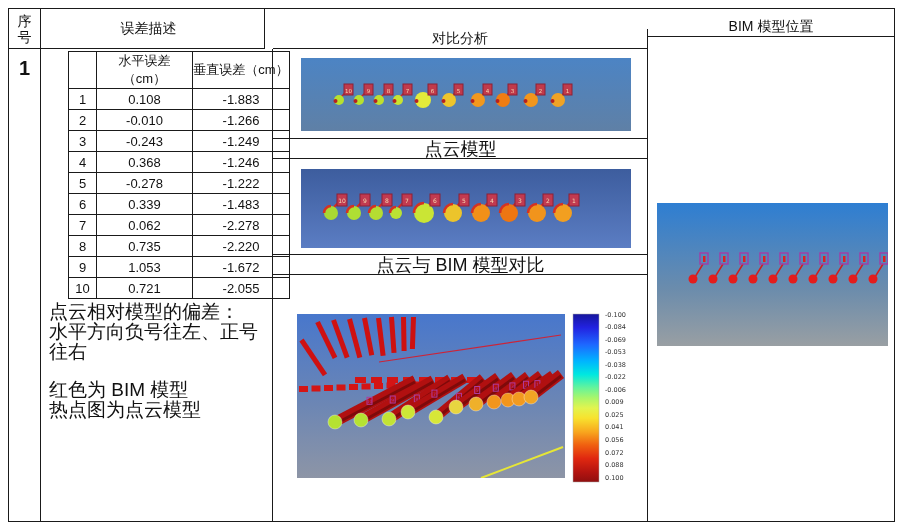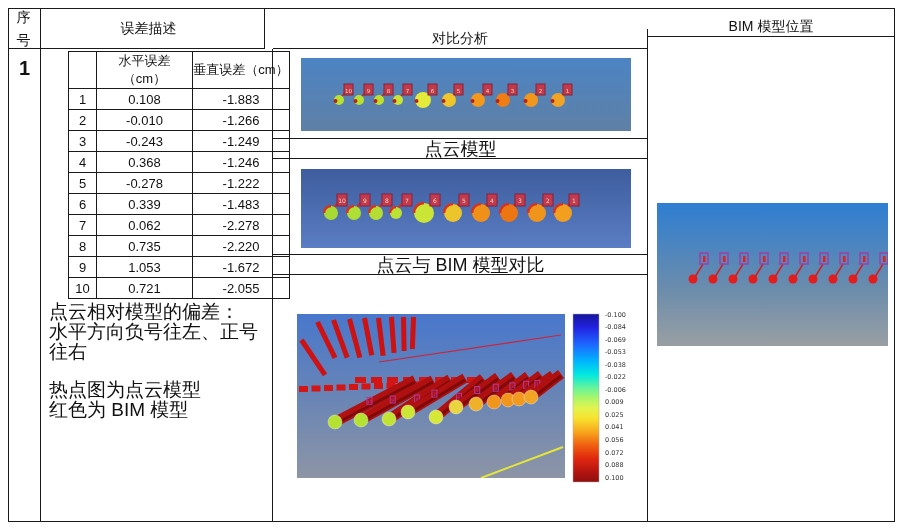--- a/index.html
+++ b/index.html
@@ -2,21 +2,21 @@
 <html><head>
 <meta charset="utf-8">
 <style>
   html,body{margin:0;padding:0;background:#fff;}
   .page{position:relative;width:900px;height:529px;background:#fff;overflow:hidden;
         font-family:"Liberation Sans","DejaVu Sans",sans-serif;color:#111;}
   .doc{position:absolute;left:8px;top:8px;width:885px;height:512px;border:1px solid #1a1a1a;background:#fff;}
   .cell{position:absolute;box-sizing:border-box;display:flex;align-items:center;justify-content:center;
         font-size:14px;color:#111;}
   .bb{border-bottom:1px solid #1a1a1a;} .br{border-right:1px solid #1a1a1a;}
-  .c-serial{left:0;top:0;width:32px;height:40px;line-height:23px;font-family:Liberation Serif, serif;}
+  .c-serial{left:0;top:0;width:32px;height:40px;line-height:16px;text-align:center;}
   .c-serial .vword{width:16px;word-break:break-all;}
   .c-desc{left:24px;top:0;width:232px;height:40px;}
   .c-bimerr{left:264px;top:0;width:621px;height:20px;}
   .c-comp{left:264px;top:20px;width:375px;height:20px;}
   .c-pos{left:639px;top:8px;width:246px;height:20px;}
   .b-serial{left:0;top:40px;width:32px;height:472px;align-items:flex-start;justify-content:center;}
   .serial-num{font-weight:bold;font-size:20px;margin-top:8px;}
   .b-desc{left:32px;top:40px;width:232px;height:472px;display:block;}
   .b-comp{left:264px;top:40px;width:375px;height:472px;display:block;}
   .b-pos{left:639px;top:40px;width:246px;height:472px;display:block;}
@@ -117,22 +117,22 @@
               <td>10</td>
               <td>0.721</td>
               <td>-2.055</td>
             </tr>
           </tbody>
       </table>
       <div class="notes" id="notes-block">
           <div>点云相对模型的偏差：</div>
           <div>水平方向负号往左、正号往右</div>
           <div></div>
+          <div>红色为 BIM 模型</div>
           <div>热点图为点云模型</div>
-          <div>红色为 BIM 模型</div>
         </div>
     </div>
 
     <div class="cell b-comp br">
       <svg id="img1" width="330" height="73">
           <defs>
             <linearGradient id="g1" x1="0" y1="0" x2="0" y2="1">
               <stop offset="0%" stop-color="#4c84c4"></stop>
               <stop offset="100%" stop-color="#5f80a6"></stop>
             </linearGradient>

